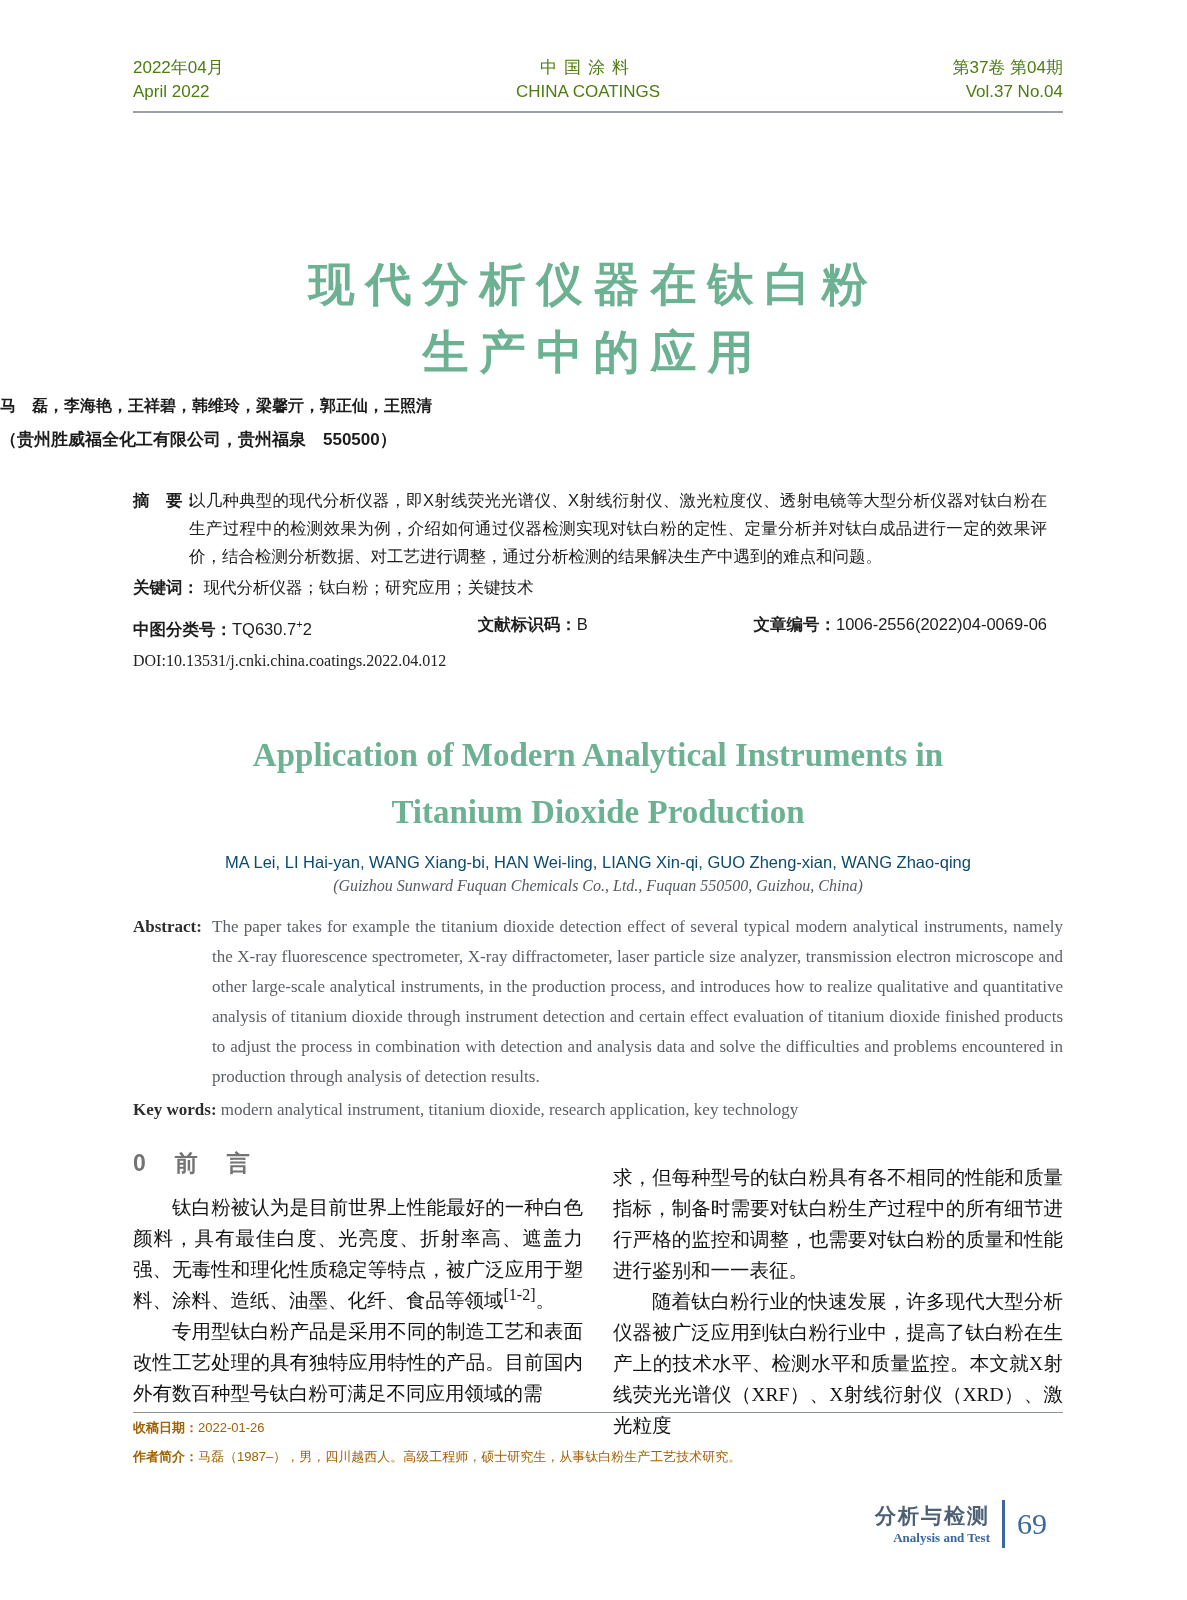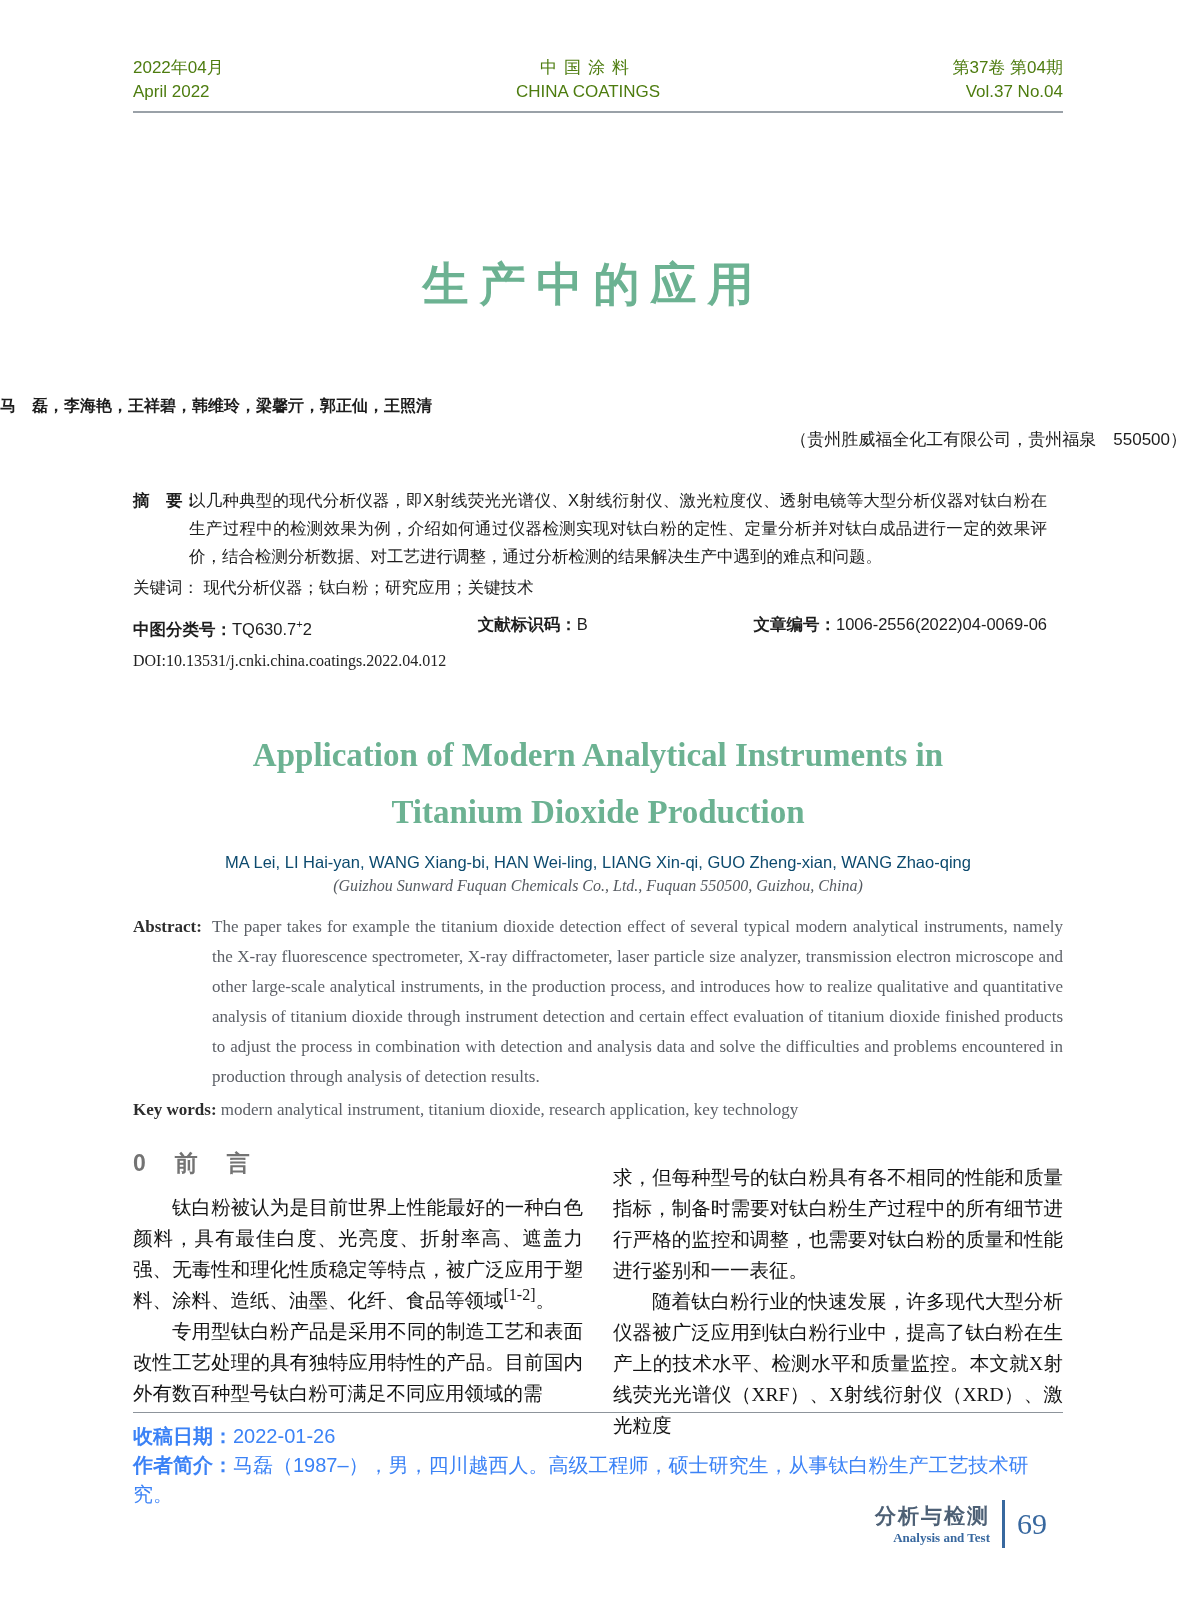--- a/index.html
+++ b/index.html
@@ -12,29 +12,29 @@
   .jheader .center{text-align:center;}
   .jheader .right{text-align:right;}
   .jheader .sp{letter-spacing:7px;}
   .header-rule{position:absolute;top:111px;left:133px;right:124px;border-top:2px solid #9aa1a8;}
 
   
   .cn-title{position:absolute;top:250px;left:0;right:0;text-align:center;color:#6cb292;
             font-weight:bold;font-size:46px;line-height:68px;letter-spacing:11px;}
   .cn-authors{position:absolute;top:396px;left:0;right:0;text-align:left;
               font-size:16px;font-weight:bold;color:#1c1c1c;}
-  .cn-affil{position:absolute;top:428px;left:0;right:0;text-align:right;
-            font-size:17px;font-weight:normal;color:#1c1c1c;}
+  .cn-affil{position:absolute;top:428px;left:0;right:0;text-align:left;
+            font-size:17px;font-weight:bold;color:#1c1c1c;}
 
   
   .cn-meta{position:absolute;top:486px;left:133px;right:140px;font-size:16.5px;color:#1d1d1d;}
   .abstract-cn{position:relative;padding-left:56px;line-height:28px;text-align:justify;}
   .abstract-cn .lbl{position:absolute;left:0;top:0;font-weight:bold;}
   .keywords-cn{margin-top:3px;line-height:28px;}
-  .keywords-cn .lbl{font-weight:normal;}
+  .keywords-cn .lbl{font-weight:bold;}
   .clc-row{display:flex;justify-content:space-between;margin-top:10px;line-height:26px;}
   .clc-row .lbl{font-weight:bold;}
   .clc-row sup{font-size:11px;}
   .doi{margin-top:10px;font-family:"Liberation Serif","DejaVu Serif",serif;font-size:16px;color:#222;}
 
   
   .en-zone{position:absolute;top:727px;left:133px;right:124px;text-align:center;}
   .en-title{font-family:"Liberation Serif","DejaVu Serif",serif;font-weight:bold;
             color:#6cb292;font-size:33px;line-height:57px;}
   .en-authors{margin-top:12px;font-size:16.5px;color:#0c4a6e;}
@@ -54,21 +54,21 @@
        line-height:31px;color:#141414;text-align:justify;}
   .col p{margin:0;}
   .indent{text-indent:2em;}
   .sec-heading{font-family:"Liberation Sans","DejaVu Sans",sans-serif;color:#737373;
                font-weight:bold;font-size:23px;letter-spacing:3px;line-height:34px;margin-bottom:12px;}
   .col-right{padding-top:16px;}
   .ref-sup{font-size:16px;vertical-align:super;line-height:0;}
 
   
   .footnote{position:absolute;top:1412px;left:133px;right:124px;border-top:1.5px solid #8d949b;
-            padding-top:9px;font-size:20px;line-height:29px;color:#3b82f6;}
+            font-size:13px;line-height:29px;color:#a16207;}
   .footnote .lbl{font-weight:bold;}
 
   
   .page-footer{position:absolute;top:1500px;right:140px;display:flex;align-items:center;gap:12px;}
   .pf-labels{text-align:right;}
   .pf-cn{font-size:21px;font-weight:bold;color:#4d6075;letter-spacing:2px;line-height:24px;}
   .pf-en{font-family:"Liberation Serif","DejaVu Serif",serif;font-size:13px;font-weight:bold;
          color:#38689f;margin-top:2px;line-height:15px;}
   .pf-bar{width:3px;height:48px;background:#38689f;}
   .pf-num{font-family:"Liberation Serif","DejaVu Serif",serif;font-size:30px;color:#38689f;}
@@ -88,20 +88,21 @@
       <div>CHINA COATINGS</div>
     </div>
     <div class="right">
       <div>第37卷 第04期</div>
       <div>Vol.37  No.04</div>
     </div>
   </div>
   <div class="header-rule"></div>
 
   <div class="cn-title">
+    <div>现代分析仪器在钛白粉</div>
     <div>生产中的应用</div>
   </div>
   <div class="cn-authors">马　磊，李海艳，王祥碧，韩维玲，梁馨亓，郭正仙，王照清</div>
   <div class="cn-affil">（贵州胜威福全化工有限公司，贵州福泉　550500）</div>
 
   <div class="cn-meta">
     <div class="abstract-cn">
       <span class="lbl">摘　要：</span>
       <span>以几种典型的现代分析仪器，即X射线荧光光谱仪、X射线衍射仪、激光粒度仪、透射电镜等大型分析仪器对钛白粉在生产过程中的检测效果为例，介绍如何通过仪器检测实现对钛白粉的定性、定量分析并对钛白成品进行一定的效果评价，结合检测分析数据、对工艺进行调整，通过分析检测的结果解决生产中遇到的难点和问题。</span>
     </div>

